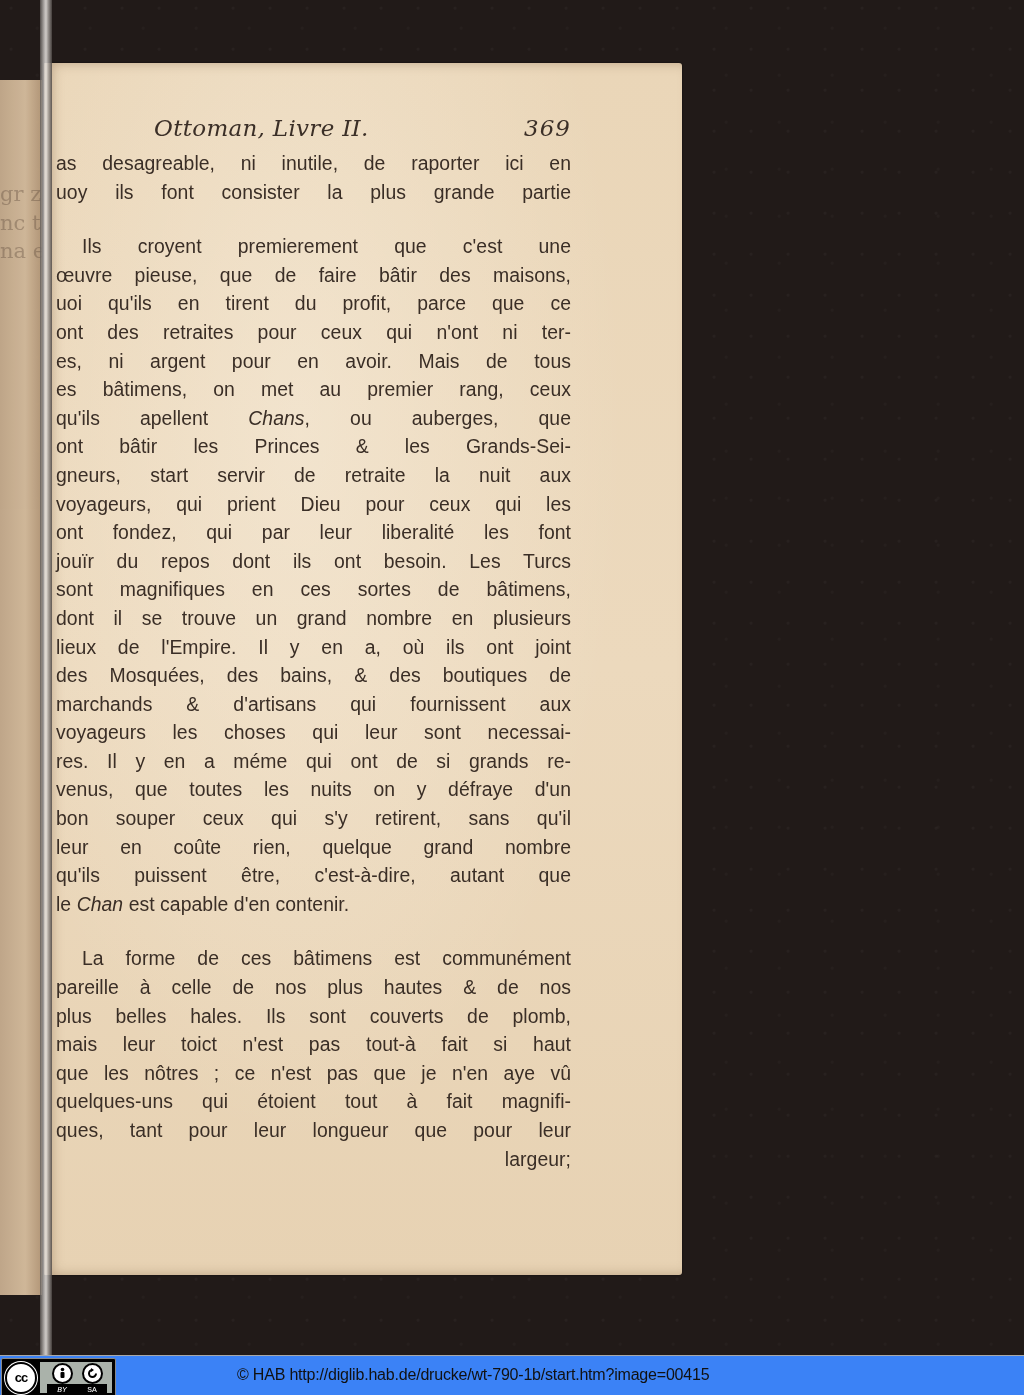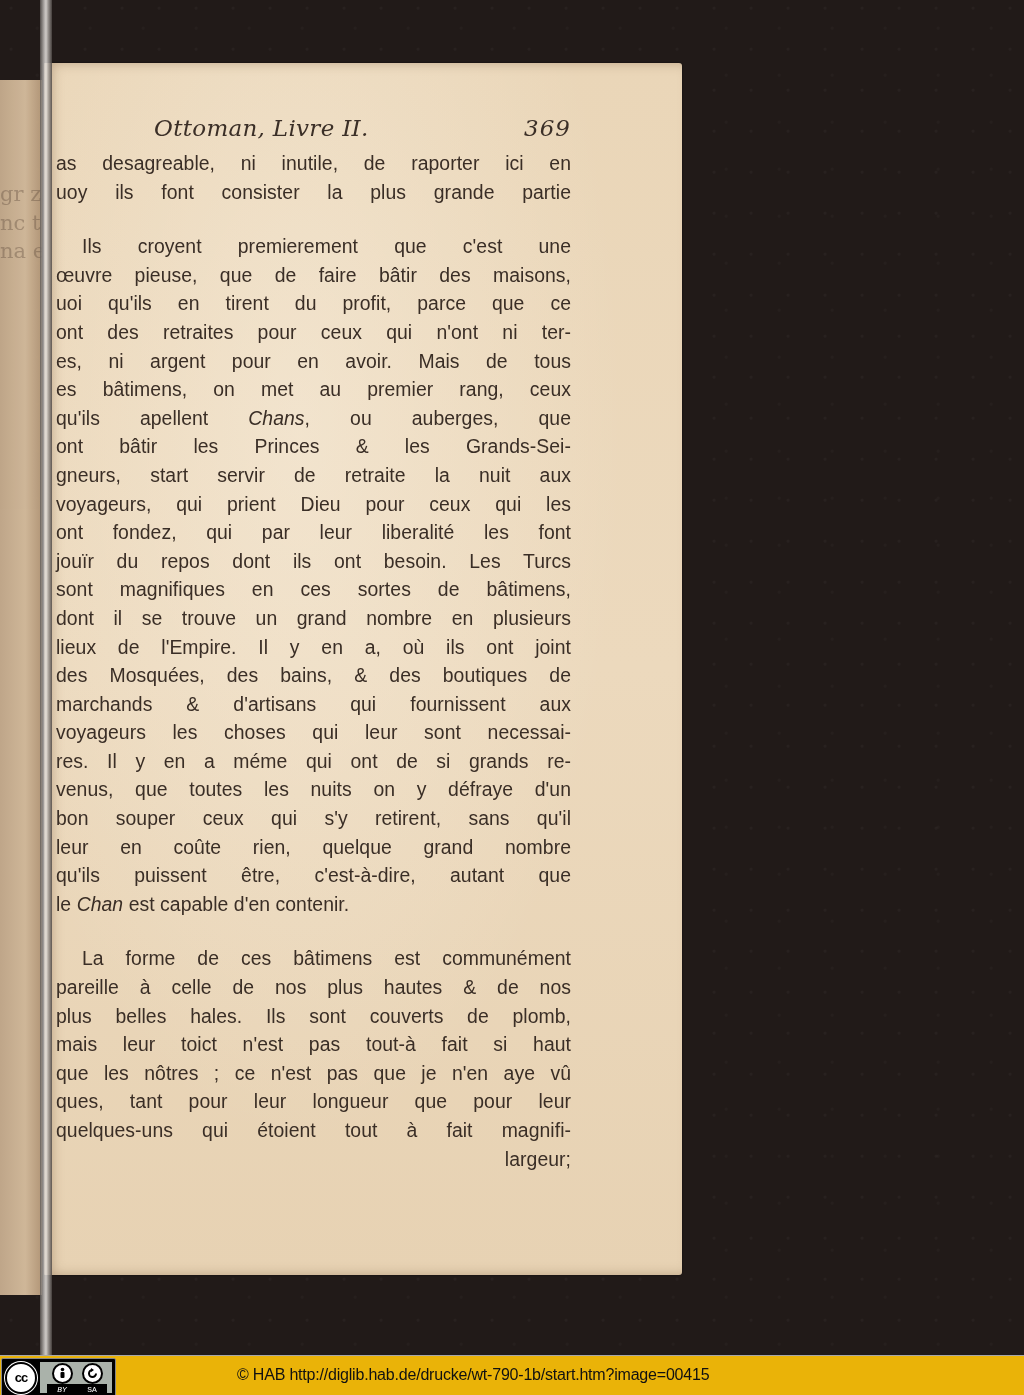--- a/index.html
+++ b/index.html
@@ -57,21 +57,21 @@
     .line {
       display: block; white-space: nowrap; text-align: justify;
       text-align-last: justify; height: 28.6px;
     }
     .line.last { text-align-last: left; }
     .line.indent { padding-left: 26px; margin-top: 26px; }
     .line.catch { text-align-last: right; }
     .it { font-style: italic; }
     .footer {
       position: absolute; left: 0; top: 1355px; width: 1024px; height: 40px;
-      background: #eab308; border-top: 1px solid #a8a8a8;
+      background: #3b82f6; border-top: 1px solid #a8a8a8;
       font-family: "Liberation Sans", sans-serif;
     }
     .cc-badge {
       position: absolute; left: 1px; top: 2px; width: 113px; height: 37px;
       background: #000; border: 1px solid #888; border-radius: 2px;
     }
     .cc-badge .cc {
       position: absolute; left: 3px; top: 3px; width: 28px; height: 28px;
       border-radius: 50%; background: #fff; border: 2px solid #000;
       box-shadow: 0 0 0 1px #fff;
@@ -145,22 +145,22 @@
         <span class="line">venus, que toutes les nuits on y défraye d'un</span>
         <span class="line">bon souper ceux qui s'y retirent, sans qu'il</span>
         <span class="line">leur en coûte rien, quelque grand nombre</span>
         <span class="line">qu'ils puissent être, c'est-à-dire, autant que</span>
         <span class="line last">le <span class="it">Chan</span> est capable d'en contenir.</span>
         <span class="line indent">La forme de ces bâtimens est communément</span>
         <span class="line">pareille à celle de nos plus hautes &amp; de nos</span>
         <span class="line">plus belles hales. Ils sont couverts de plomb,</span>
         <span class="line">mais leur toict n'est pas tout-à fait si haut</span>
         <span class="line">que les nôtres ; ce n'est pas que je n'en aye vû</span>
+        <span class="line">quelques-uns qui étoient tout à fait magnifi-</span>
         <span class="line">ques, tant pour leur longueur que pour leur</span>
-        <span class="line">quelques-uns qui étoient tout à fait magnifi-</span>
         <span class="line catch">largeur;</span>
       </div>
   </div>
 </div>
 
 <div class="spine"></div>
 
 <div class="footer">
   <div class="cc-badge">
     <span class="cc">cc</span>

